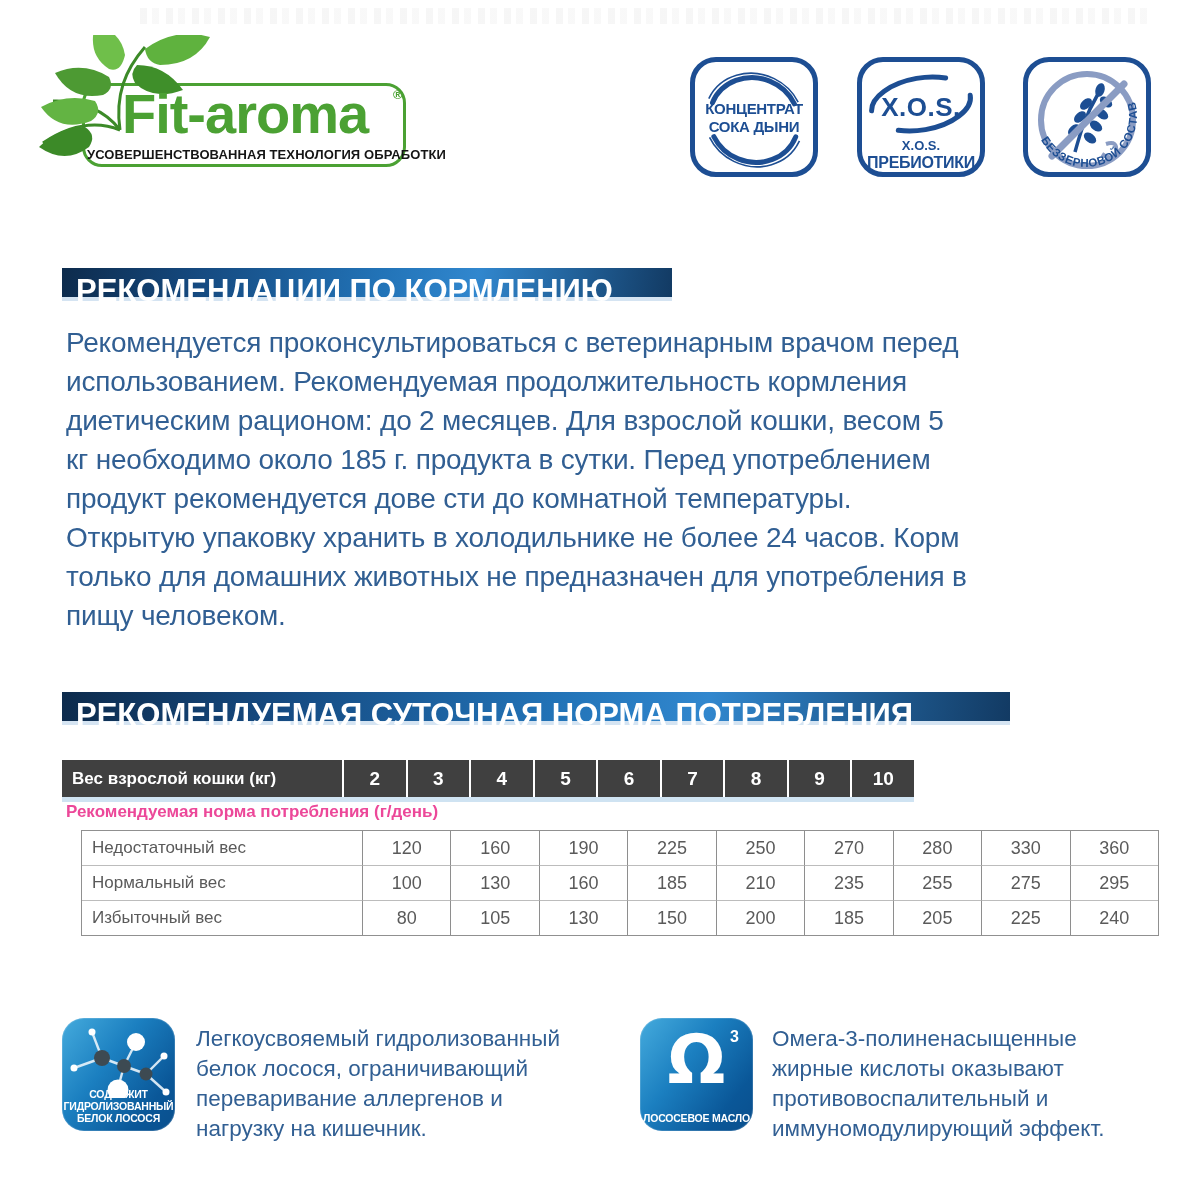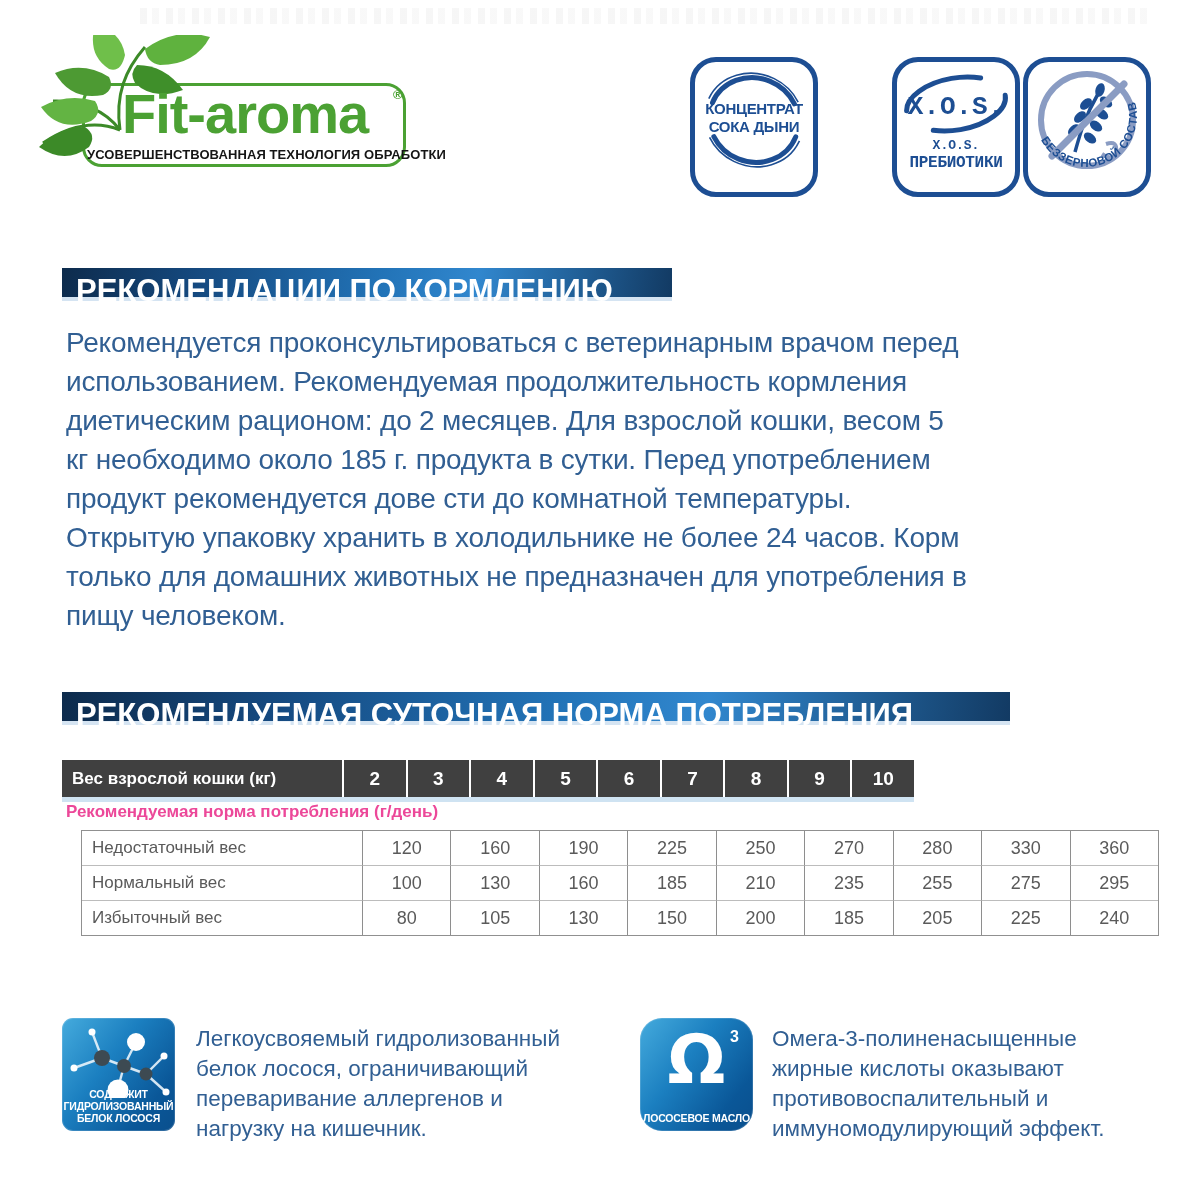--- a/index.html
+++ b/index.html
@@ -15,21 +15,21 @@
   .logo-rect{position:absolute;left:57px;top:48px;width:318px;height:78px;
     border:3px solid #4ba133;border-radius:20px;z-index:1;background:#fff;}
   .logo-leaves{position:absolute;left:0;top:0;width:215px;height:140px;z-index:2;}
   .logo-brand{position:absolute;left:70px;top:50px;width:300px;text-align:center;z-index:3;
     font-size:56px;font-weight:bold;color:#4ba133;letter-spacing:-1px;line-height:58px;}
   .logo-reg{position:absolute;left:368px;top:52px;z-index:3;font-size:13px;font-weight:bold;color:#4ba133;}
   .logo-tagline{position:absolute;left:62px;top:112px;width:310px;text-align:center;z-index:3;
     font-size:13px;font-weight:bold;color:#151515;letter-spacing:0.1px;white-space:nowrap;}
 
   
-  .badge{position:absolute;top:57px;width:128px;height:140px;border:5px solid #1d4e93;
+  .badge{position:absolute;top:57px;width:128px;height:120px;border:5px solid #1d4e93;
     border-radius:26px;box-sizing:border-box;background:#fff;}
   .badge svg{position:absolute;left:0;top:0;}
   .badge-text{position:absolute;left:0;right:0;text-align:center;color:#1d4e93;font-weight:bold;}
   #badge-melon .badge-text{top:38px;font-size:15px;line-height:18px;letter-spacing:-0.3px;}
   #badge-xos .xos-main{top:30px;font-size:26px;letter-spacing:0.5px;}
   #badge-xos .xos-sub1{top:76px;font-size:13px;}
   #badge-xos .xos-sub2{top:92px;font-size:16px;letter-spacing:-0.3px;}
 
   
   .hbar{position:absolute;left:62px;height:29px;color:#fff;font-weight:bold;font-size:31px;
@@ -103,21 +103,21 @@
     <svg width="118" height="120" viewBox="0 0 118 120">
       <ellipse cx="59" cy="58" rx="45" ry="42" fill="none" stroke="#1d4e93" stroke-width="5" stroke-dasharray="102 35" stroke-linecap="round" transform="rotate(22 59 58)"></ellipse>
       <ellipse cx="59" cy="58" rx="50" ry="46" fill="none" stroke="#1d4e93" stroke-width="1.6" stroke-dasharray="110 40" transform="rotate(26 59 58)"></ellipse>
     </svg>
     <div class="badge-text">
       <div>КОНЦЕНТРАТ</div>
       <div>СОКА ДЫНИ</div>
     </div>
   </div>
 
-  <div class="badge" id="badge-xos" style="left:892px;font-family:Liberation Mono, monospace;">
+  <div class="badge" id="badge-xos" style="left:857px;">
     <svg width="118" height="120" viewBox="0 0 118 120">
       <ellipse cx="59" cy="42" rx="50" ry="26" fill="none" stroke="#1d4e93" stroke-width="5" stroke-dasharray="88 36" stroke-linecap="round" transform="rotate(-10 59 42)"></ellipse>
     </svg>
     <div class="badge-text xos-main">X.O.S.</div>
     <div class="badge-text xos-sub1">X.O.S.</div>
     <div class="badge-text xos-sub2">ПРЕБИОТИКИ</div>
   </div>
 
   <div class="badge" id="badge-grainfree" style="left:1023px;">
     <svg width="118" height="120" viewBox="0 0 118 120">
@@ -200,21 +200,21 @@
     <div class="cell">105</div>
     <div class="cell">130</div>
     <div class="cell">150</div>
     <div class="cell">200</div>
     <div class="cell">185</div>
     <div class="cell">205</div>
     <div class="cell">225</div>
     <div class="cell">240</div>
   </div>
 
-  <div class="ficon" style="left:62px;border-radius:11px;">
+  <div class="ficon" style="left:62px;">
     <svg width="113" height="80" viewBox="0 0 113 80">
       <g stroke="#eaf4fb" stroke-width="2.4" opacity="0.9">
         <line x1="12" y1="50" x2="40" y2="40"></line>
         <line x1="40" y1="40" x2="62" y2="48"></line>
         <line x1="62" y1="48" x2="84" y2="56"></line>
         <line x1="40" y1="40" x2="30" y2="14"></line>
         <line x1="62" y1="48" x2="74" y2="24"></line>
         <line x1="62" y1="48" x2="56" y2="70"></line>
         <line x1="84" y1="56" x2="102" y2="38"></line>
         <line x1="84" y1="56" x2="104" y2="74"></line>

